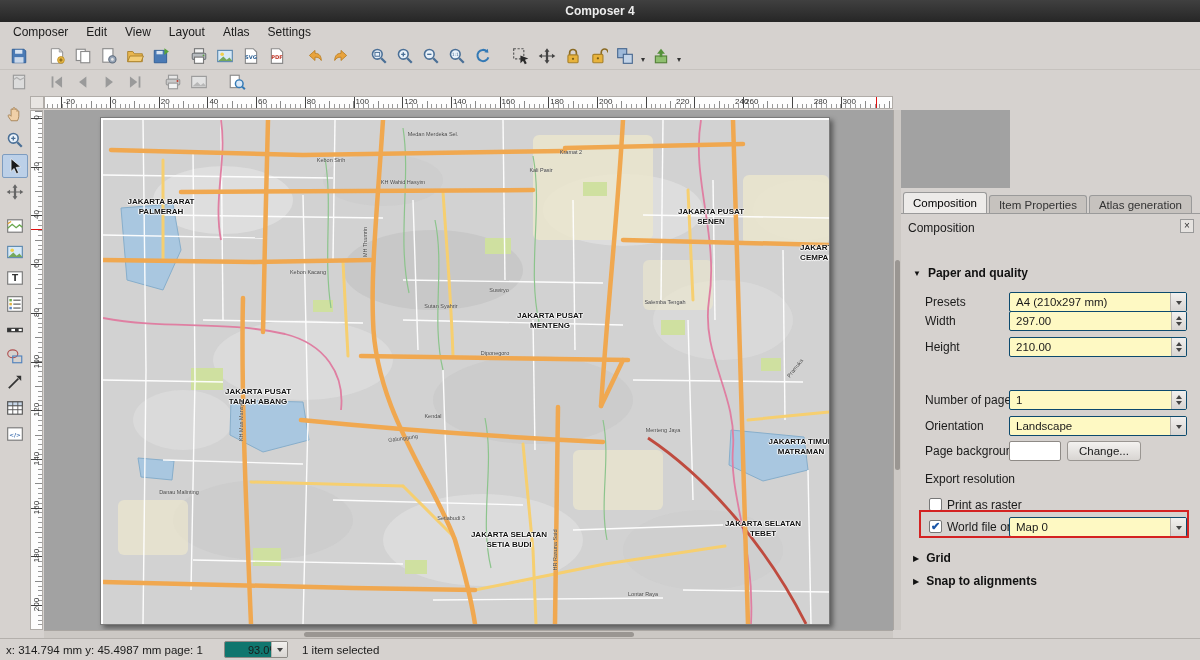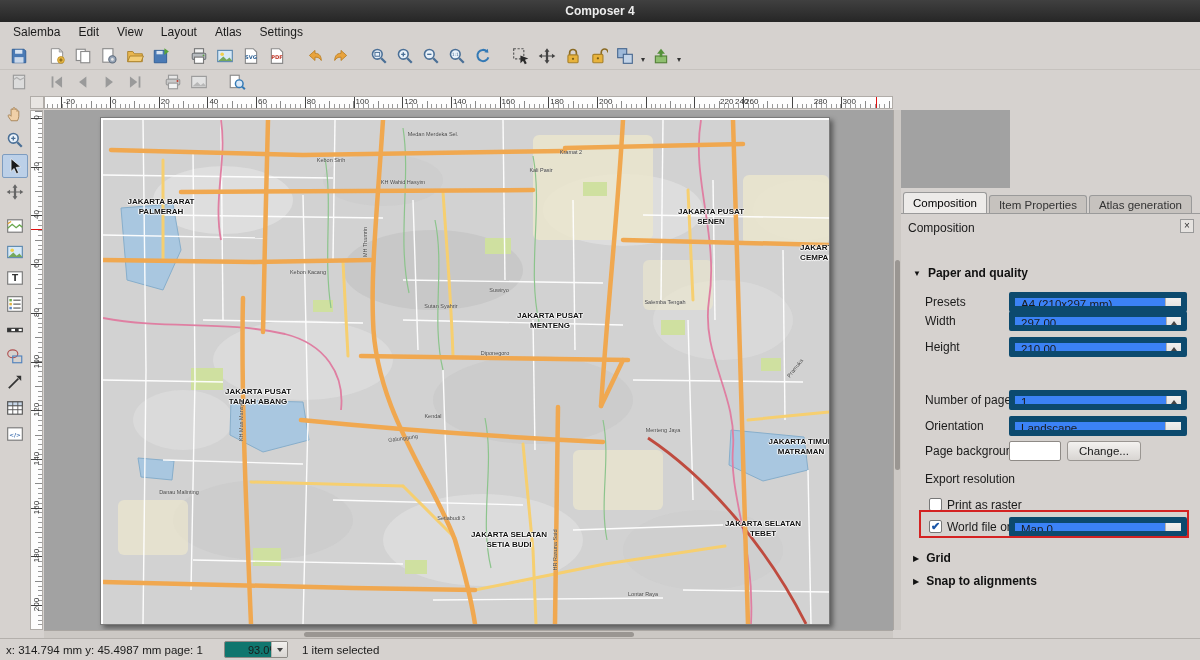--- a/index.html
+++ b/index.html
@@ -53,21 +53,21 @@
 .tab{height:18px;display:flex;align-items:center;padding:0 9px;font-size:11.5px;background:#c6c2be;border:1px solid #9a9a9a;border-bottom:none;border-radius:3px 3px 0 0;margin-right:2px;color:#333;white-space:nowrap}
 .tab.active{background:#edebe9;height:21px;color:#000}
 .panel-body{position:absolute;left:0;top:25px;width:299px;height:519px;border-top:1px solid #9a9a9a;background:#d6d2cf}
 .panel-title{position:absolute;left:7px;top:7px;font-size:12px}
 .panel-close{position:absolute;right:6px;top:5px;width:14px;height:14px;border:1px solid #999;background:#e6e3e0;display:flex;align-items:center;justify-content:center;font-size:10px;line-height:1;color:#333}
 .sec{position:absolute;left:12px;font-size:12px;font-weight:bold;display:flex;align-items:center;gap:7px;color:#111}
 .sec .tri{font-size:8px;font-weight:normal}
 .prow{position:absolute;left:0;width:299px;height:20px}
 .plabel{position:absolute;left:24px;top:3px;font-size:12px;white-space:nowrap}
 .pctrl{position:absolute;left:108px;top:0;width:178px;height:20px}
-.combo,.spin{position:relative;width:100%;height:20px;background:#3b82f6;border:6px solid #0c4a6e;border-radius:2px;font-size:11.5px;display:flex;align-items:flex-start;padding:0 20px 0 6px;overflow:hidden;white-space:nowrap}
+.combo,.spin{position:relative;width:100%;height:20px;background:#fef9c3;border:1px solid #0c4a6e;border-radius:2px;font-size:11.5px;display:flex;align-items:center;padding:0 20px 0 6px;overflow:hidden;white-space:nowrap}
 .cbtn{position:absolute;right:0;top:0;width:16px;height:18px;background:linear-gradient(#f2f0ee,#d8d5d2);border-left:1px solid #b5b1ad;display:flex;align-items:center;justify-content:center}
 .cbtn::after{content:"";border:3.5px solid transparent;border-top:4.5px solid #444;margin-top:4px}
 .sbtns{position:absolute;right:0;top:0;width:15px;height:18px;background:linear-gradient(#f2f0ee,#d8d5d2);border-left:1px solid #b5b1ad;display:flex;flex-direction:column;align-items:center;justify-content:center;gap:2px}
 .tri-up{width:0;height:0;border:3px solid transparent;border-bottom:4px solid #444;display:block}
 .tri-dn{width:0;height:0;border:3px solid transparent;border-top:4px solid #444;display:block}
 .checkbox{position:absolute;width:13px;height:13px;background:#fff;border:1px solid #777;border-radius:2px;top:3px;font-size:11px;line-height:11px;text-align:center;color:transparent}
 .checkbox.checked{color:#1b57a8;font-weight:bold}
 .cblabel{position:absolute;left:46px;top:3px;font-size:12px;white-space:nowrap}
 .swatch{position:absolute;left:108px;top:0;width:52px;height:20px;background:#fff;border:1px solid #8e8a86;border-radius:2px}
 .btn{position:absolute;left:166px;top:0;height:20px;padding:0 11px;background:linear-gradient(#f4f2f0,#d8d5d2);border:1px solid #9a9692;border-radius:3px;font-size:11.5px;display:flex;align-items:center}
@@ -80,21 +80,21 @@
 .status-sel{margin-left:14px;white-space:nowrap}
 </style>
 </head>
 <body>
 
 <div class="titlebar">
   <span>Composer 4</span>
 </div>
 
 <div class="menubar">
-  <span class="menu-item">Salemba</span>
+  <span class="menu-item">Composer</span>
   <span class="menu-item">Edit</span>
   <span class="menu-item">View</span>
   <span class="menu-item">Layout</span>
   <span class="menu-item">Atlas</span>
   <span class="menu-item">Settings</span>
 </div>
 
 <div class="toolbar1">
   <button class="tb">
       <svg viewBox="0 0 16 16">
@@ -422,21 +422,21 @@
       <span class="hlabel" style="left: 359.2px;">120</span>
       <i class="htick" style="left: 405.9px;"></i>
       <span class="hlabel" style="left: 407.9px;">140</span>
       <i class="htick" style="left: 454.6px;"></i>
       <span class="hlabel" style="left: 456.6px;">160</span>
       <i class="htick" style="left: 503.3px;"></i>
       <span class="hlabel" style="left: 505.3px;">180</span>
       <i class="htick" style="left: 552px;"></i>
       <span class="hlabel" style="left: 554px;">200</span>
       <i class="htick" style="left: 600.7px;"></i>
-      <span class="hlabel" style="left: 631px; margin-left: 44px;">220</span>
+      <span class="hlabel" style="left: 631px;">220</span>
       <i class="htick" style="left: 649.4px;"></i>
       <span class="hlabel" style="left: 690px;">240</span>
       <i class="htick" style="left: 698.1px;"></i>
       <span class="hlabel" style="left: 700.1px;">260</span>
       <i class="htick" style="left: 746.8px;"></i>
       <span class="hlabel" style="left: 748.8px; margin-left: 20px;">280</span>
       <i class="htick" style="left: 795.5px;"></i>
       <span class="hlabel" style="left: 797.5px;">300</span>
     </div>
   <div class="vruler">

